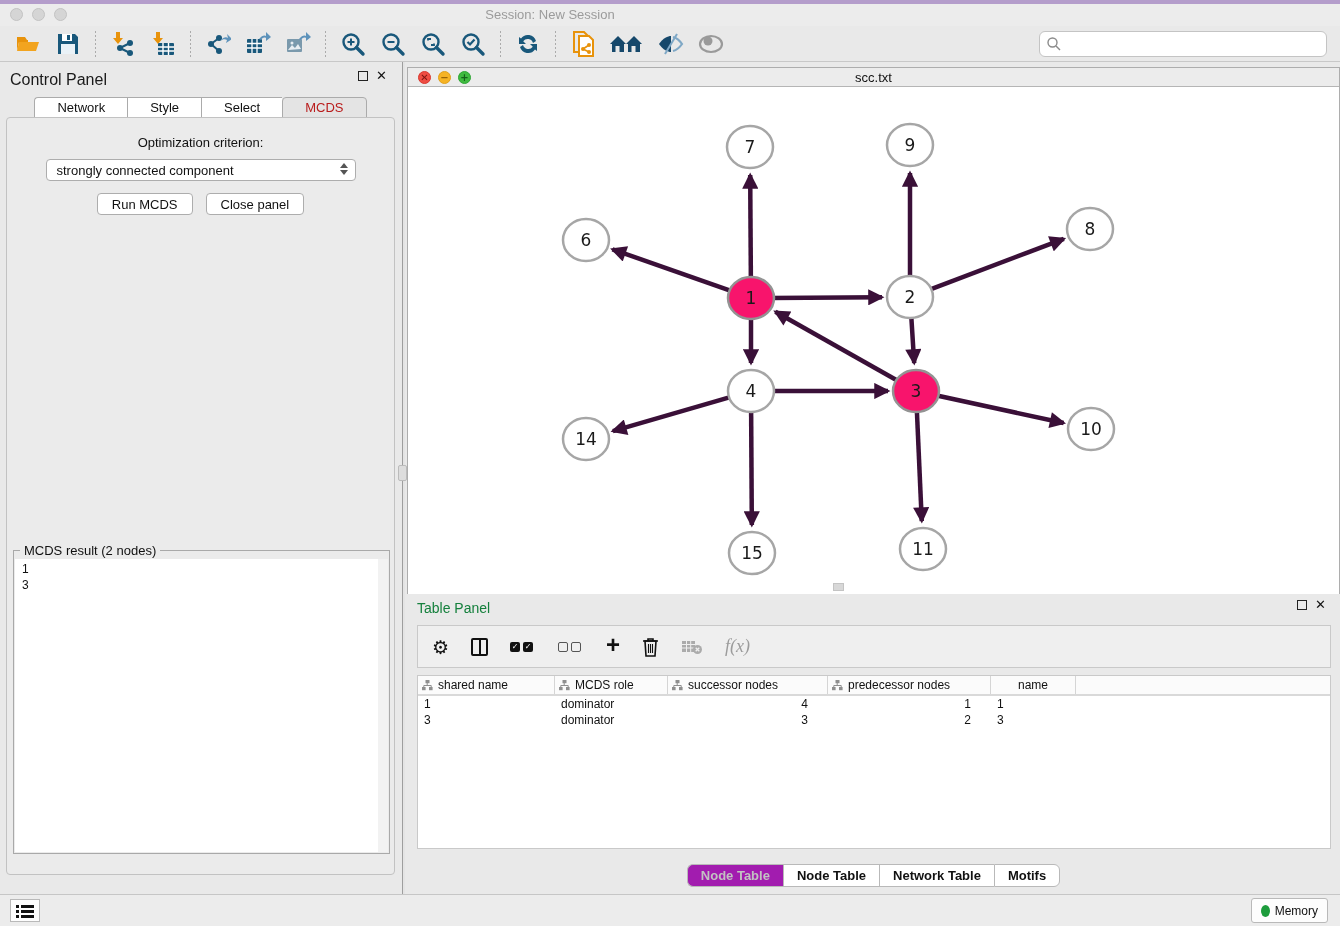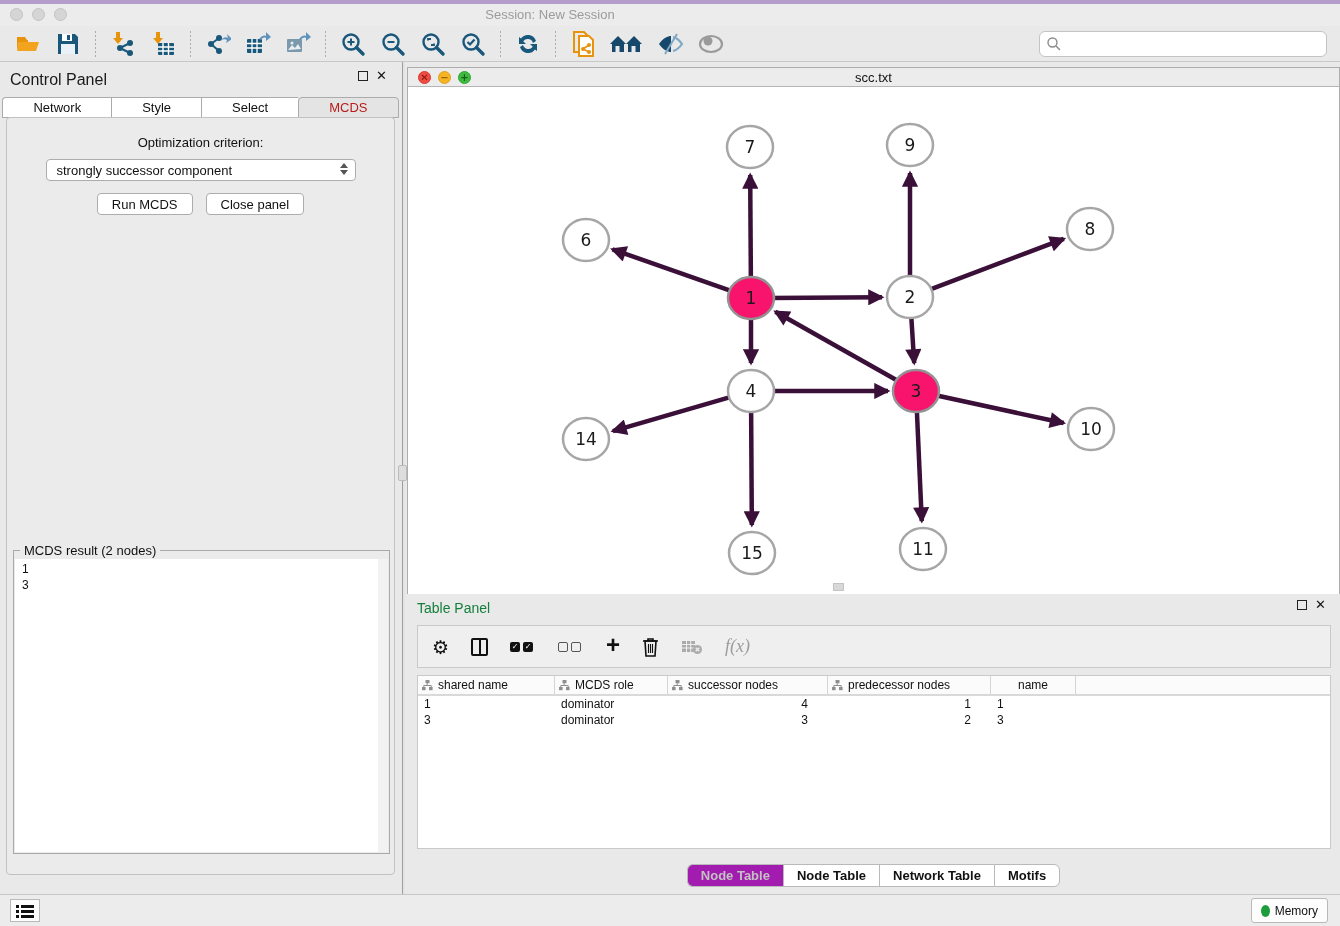--- a/index.html
+++ b/index.html
@@ -29,21 +29,21 @@
   #content { position:absolute; left:0; top:62px; width:1340px; height:832px; background:#E9E9E9; }
 
   
   #control-panel { position:absolute; left:0; top:0; width:401px; height:832px; background:#E9E9E9; }
   #cp-header { position:absolute; left:10px; top:9px; font-size:16px; color:#1A1A1A; }
   .panel-btns { position:absolute; top:9px; display:flex; gap:8px; align-items:center; }
   #cp-btns { right:14px; }
   .float-icon { width:10px; height:10px; border:1.5px solid #222; display:inline-block; }
   .close-icon { font-size:13px; font-weight:bold; color:#111; line-height:10px; font-family:"DejaVu Sans",sans-serif; }
   #cp-tabs { position:absolute; top:35px; left:0; width:100%; display:flex; justify-content:center; }
-  .cp-tab { height:21px; padding:0 30px; font-size:13px; line-height:20px; background:#FFF;
+  .cp-tab { height:21px; padding:0 22px; font-size:13px; line-height:20px; background:#FFF;
             border:1px solid #ABABAB; border-right:none; color:#111; }
   .cp-tab:first-child { border-top-left-radius:4px; }
   .cp-tab:last-child { border-right:1px solid #ABABAB; border-top-left-radius:4px; border-top-right-radius:4px; }
   .cp-tab.disabled { background:#E4E4E4; color:#b91c1c; }
   #cp-box { position:absolute; left:6px; right:6px; top:55px; bottom:19px; background:#EBEBEB;
             border:1px solid #C2C2C2; border-radius:4px; }
   #opt-label { margin-top:17px; text-align:center; font-size:13px; color:#111; }
   #criterion-select { margin:9px auto 0; width:310px; height:22px; background:#FFF; border:1px solid #ADADAD;
                       border-radius:4px; display:flex; align-items:center; position:relative; }
   #criterion-select .sel-text { font-size:13px; padding-left:10px; color:#111; }
@@ -288,21 +288,21 @@
     </div>
     <div id="cp-tabs">
       <span class="cp-tab">Network</span>
       <span class="cp-tab">Style</span>
       <span class="cp-tab">Select</span>
       <span class="cp-tab disabled">MCDS</span>
     </div>
     <div id="cp-box">
       <div id="opt-label">Optimization criterion:</div>
       <div id="criterion-select">
-        <span class="sel-text">strongly successor component</span>
+        <span class="sel-text">strongly connected component</span>
         <span class="stepper">
             <i class="up"></i>
             <i class="dn"></i>
           </span>
       </div>
       <div id="cp-buttons">
         <span class="mac-btn">Run MCDS</span>
         <span class="mac-btn">Close panel</span>
       </div>
       <div id="result-group">

